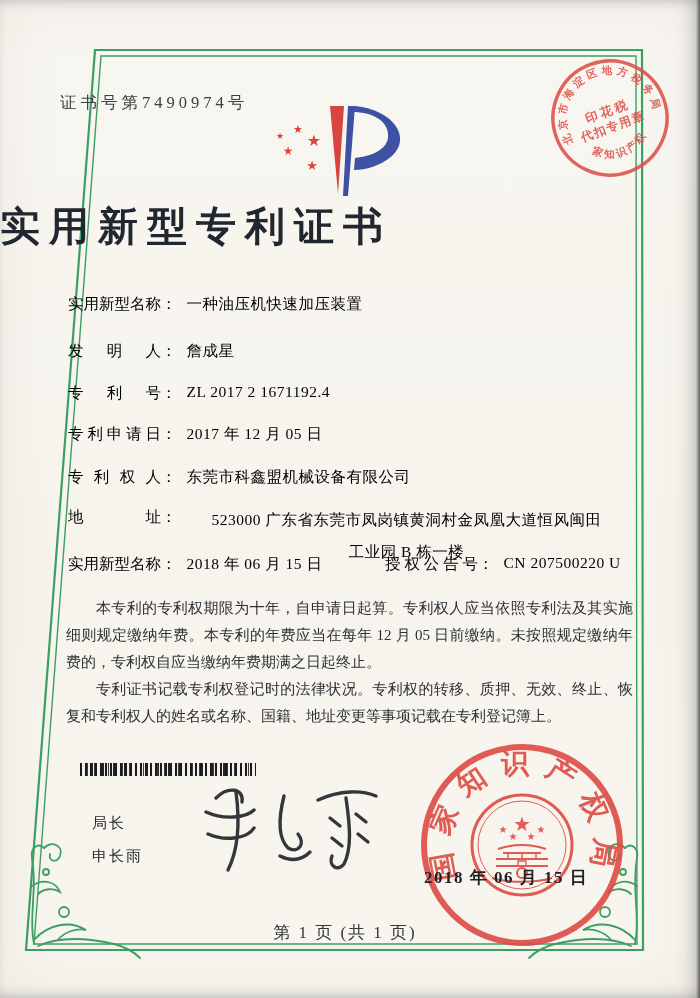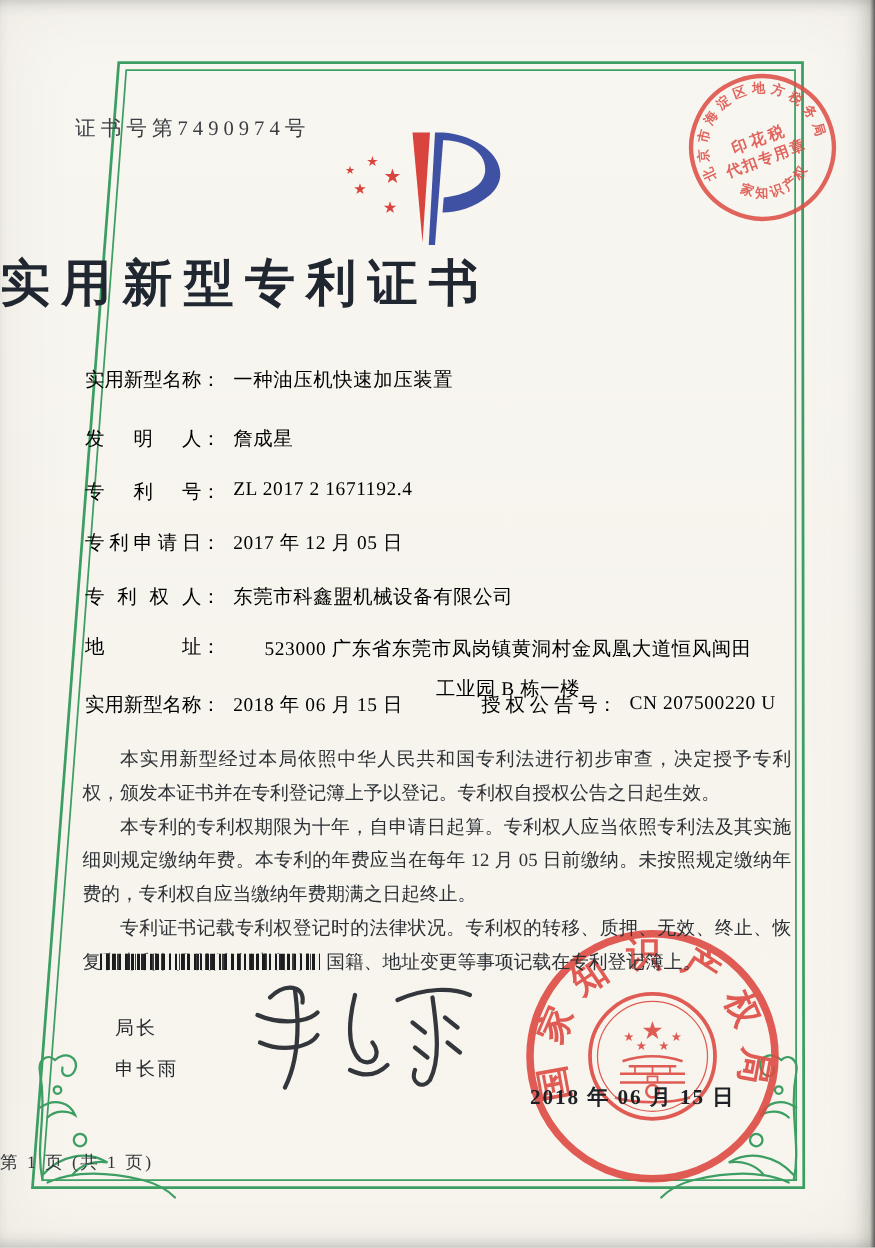--- a/index.html
+++ b/index.html
@@ -38,22 +38,22 @@
     background-color:#f2f0ea;
     background-image:
       repeating-linear-gradient(90deg,#1b1b1b 0 2px,rgba(0,0,0,0) 2px 5px),
       repeating-linear-gradient(90deg,#3c3c3c 0 1px,rgba(0,0,0,0) 1px 7px),
       repeating-linear-gradient(90deg,#24242a 0 2px,rgba(0,0,0,0) 2px 11px);}
   .director{position:absolute;left:92px;top:806px;font-family:"Liberation Sans",sans-serif;
     font-size:15px;color:#26292e;line-height:33px;letter-spacing:2px;}
   .director span{display:block;}
   .seal-date{position:absolute;left:424px;top:866px;font-size:17px;letter-spacing:1.5px;
     color:#1d2126;font-weight:bold;}
-  .footer{position:absolute;left:0;top:921px;width:690px;text-align:left;
-    font-size:14px;color:#33363b;letter-spacing:2px;}
+  .footer{position:absolute;left:0;top:921px;width:690px;text-align:center;
+    font-size:17px;color:#33363b;letter-spacing:2px;}
 </style>
 </head>
 <body>
 
 <div class="page"></div>
 <div class="scan-edge-right"></div>
 
 <svg class="deco" width="700" height="998" viewBox="0 0 700 998">
   <defs>
     <path id="seal-arc" d="M -55.2,46.3 A 72,72 0 1 1 55.2,46.3" fill="none"></path>
@@ -168,21 +168,20 @@
   </div>
   <div class="frow" style="top:554px">
     <span class="flabel">实用新型名称</span><span class="fcolon">：</span><span class="fvalue">2018 年 06 月 15 日</span>
     <span class="pubno">
       <span class="flabel">授权公告号</span><span class="fcolon">：</span><span class="fvalue">CN 207500220 U</span>
     </span>
   </div>
 </div>
 
 <div class="paras">
-  <p>本实用新型经过本局依照中华人民共和国专利法进行初步审查，决定授予专利权，颁发本证书并在专利登记簿上予以登记。专利权自授权公告之日起生效。</p>
   <p>本专利的专利权期限为十年，自申请日起算。专利权人应当依照专利法及其实施细则规定缴纳年费。本专利的年费应当在每年 12 月 05 日前缴纳。未按照规定缴纳年费的，专利权自应当缴纳年费期满之日起终止。</p>
   <p>专利证书记载专利权登记时的法律状况。专利权的转移、质押、无效、终止、恢复和专利权人的姓名或名称、国籍、地址变更等事项记载在专利登记簿上。</p>
 </div>
 
 <div class="barcode"></div>
 
 <div class="director">
   <span>局长</span>
   <span>申长雨</span>
 </div>

